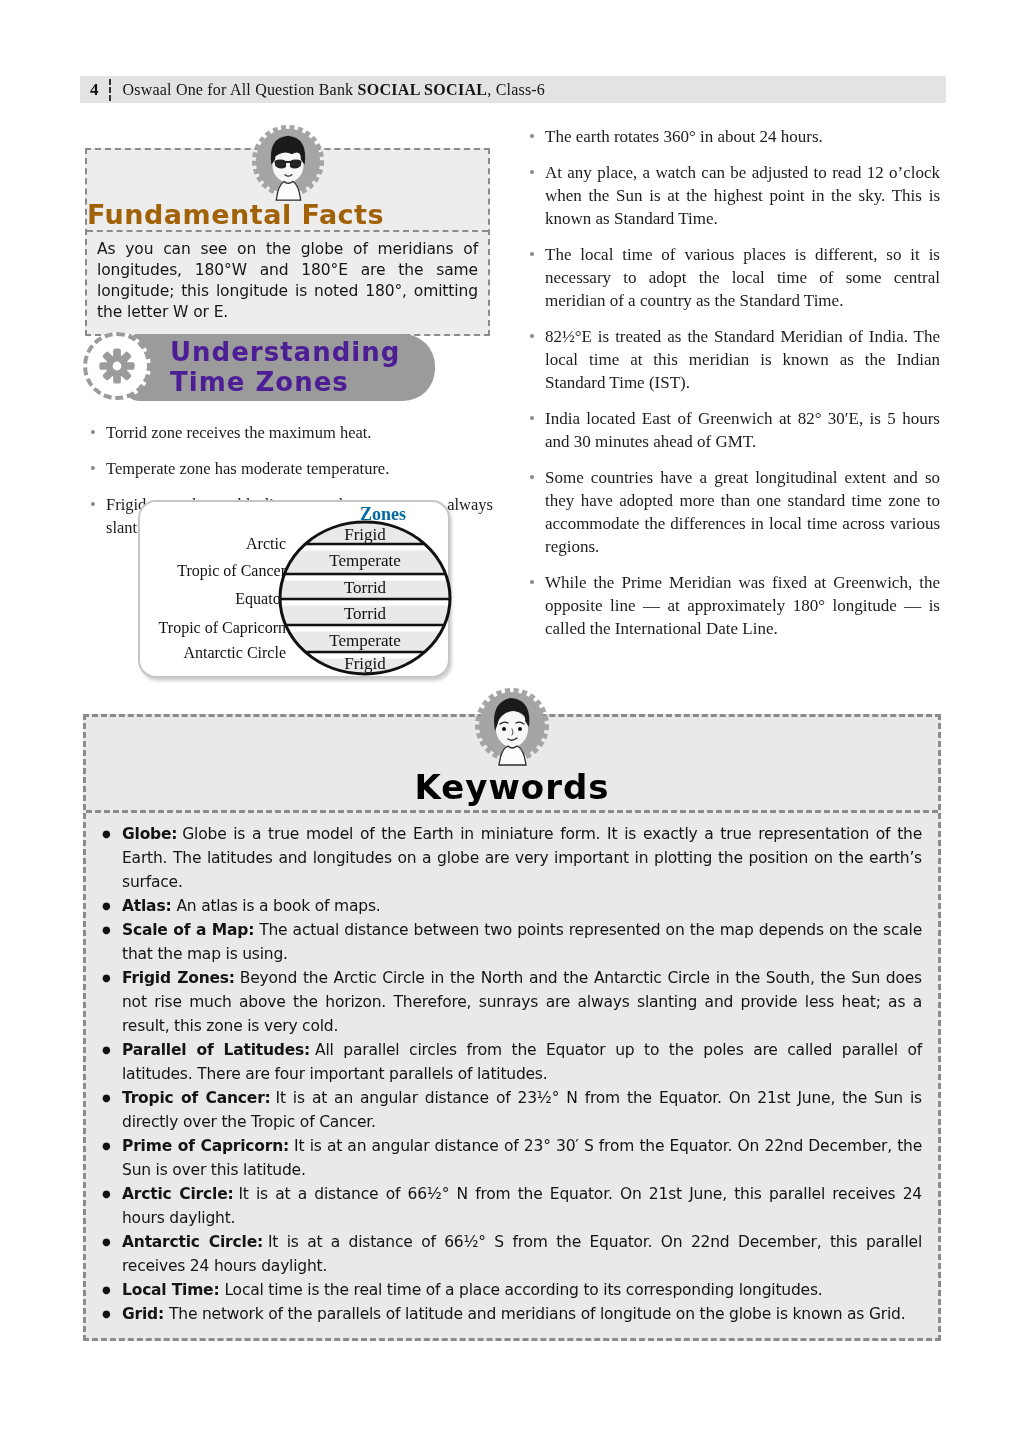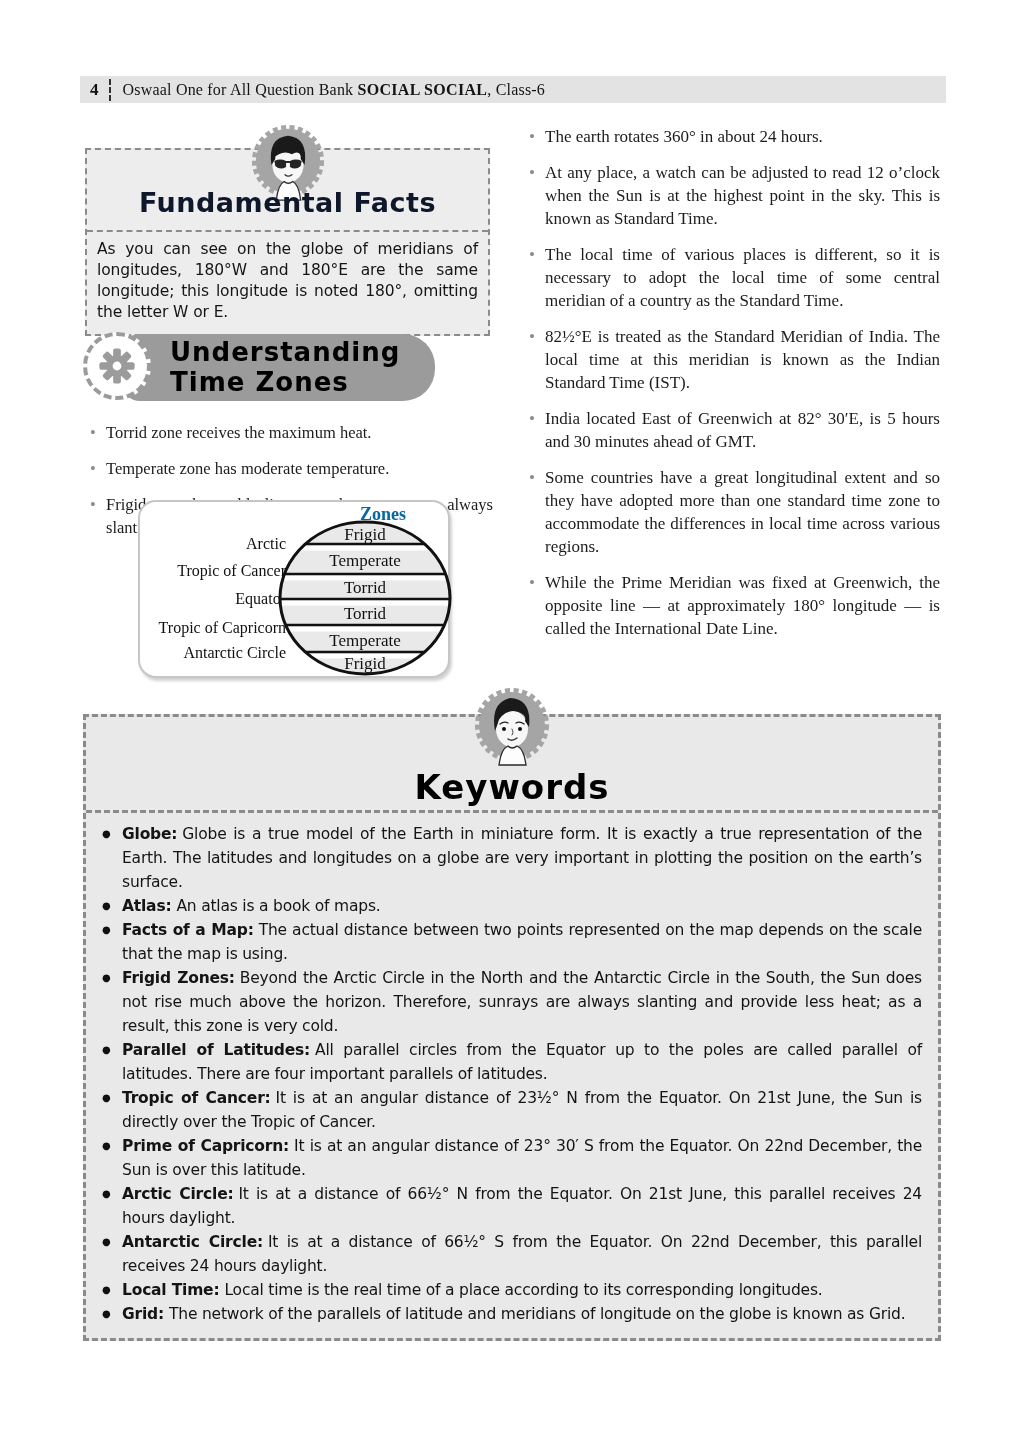--- a/index.html
+++ b/index.html
@@ -13,31 +13,31 @@
   .hdr-divider{border-left:2px dashed #2e2e2e;height:22px;margin:0 12px 0 10px;}
   .hdr-title{font:16px "Liberation Serif",serif;color:#141414;letter-spacing:.2px;}
   .hdr-title b{letter-spacing:.3px;}
 
   
   .ff-box{position:absolute;left:85px;top:148px;width:405px;background:#ededed;
           border:2px dashed #8b8b8b;box-sizing:border-box;}
   .ff-title-sec{position:relative;height:80px;border-bottom:2px dashed #8b8b8b;}
   .avatar-wrap{position:absolute;left:50%;transform:translateX(-50%);}
   .ff-avatar{top:-28px;}
-  .ff-title{position:absolute;bottom:12px;width:100%;text-align:center;
-            font:bold 27px "DejaVu Sans",sans-serif;color:#0f172a;letter-spacing:.5px;}
+  .ff-title{position:absolute;bottom:0;width:100%;
+            font:bold 27px "DejaVu Sans",sans-serif;color:#a16207;letter-spacing:.5px;}
   .ff-body{padding:7px 10px 11px;font:15.5px/21px "DejaVu Sans",sans-serif;
            color:#151515;text-align:justify;letter-spacing:-0.1px;}
 
   
   .utz-gear{position:absolute;left:83px;top:332px;width:60px;height:60px;
             border:4px dashed #9b9b9b;border-radius:50%;background:#fff;z-index:2;
             display:flex;align-items:center;justify-content:center;}
   .utz-pill{position:absolute;left:122px;top:334px;width:313px;height:67px;
-            background:#9b9b9b;border-radius:18px 32px 32px 18px;color:#000000;
+            background:#9b9b9b;border-radius:18px 32px 32px 18px;color:#4c1d95;
             display:flex;flex-direction:column;justify-content:center;
             padding-left:48px;box-sizing:border-box;z-index:1;}
   .utz-line{font:bold 26px/1.12 "DejaVu Sans",sans-serif;letter-spacing:1px;}
 
   
   .blist{list-style:none;margin:0;padding:0;}
   .blist li{position:relative;padding-left:18px;text-align:justify;margin-top:13px;}
   .blist li::before{content:"•";position:absolute;left:2px;top:0;color:#8d8d8d;}
   .tz-bullets{position:absolute;left:88px;top:408px;width:405px;}
   .tz-bullets li{font:16.5px/23px "Liberation Serif",serif;margin-bottom:3px;}
@@ -189,21 +189,21 @@
           <path d="M 0 4 Q 2 8 0 10" stroke="#444" stroke-width="1" fill="none" stroke-linecap="round"></path>
           <path d="M -4 14 Q 0 17 5 13" stroke="#333" stroke-width="1.4" fill="none" stroke-linecap="round"></path>
           <path d="M -13 40 Q -11 24 -4 21 Q 0 25 5 21 Q 12 24 14 40 Z" fill="#fdfdfd" stroke="#2a2a2a" stroke-width="1.3"></path>
         </svg>
       </div>
       <div class="kw-title">Keywords</div>
     </div>
     <div class="kw-list">
       <div class="kw-item"><b>Globe:</b><span>Globe is a true model of the Earth in miniature form. It is exactly a true representation of the Earth. The latitudes and longitudes on a globe are very important in plotting the position on the earth’s surface.</span></div>
       <div class="kw-item"><b>Atlas:</b><span>An atlas is a book of maps.</span></div>
-      <div class="kw-item"><b>Facts of a Map:</b><span>The actual distance between two points represented on the map depends on the scale that the map is using.</span></div>
+      <div class="kw-item"><b>Scale of a Map:</b><span>The actual distance between two points represented on the map depends on the scale that the map is using.</span></div>
       <div class="kw-item"><b>Frigid Zones:</b><span>Beyond the Arctic Circle in the North and the Antarctic Circle in the South, the Sun does not rise much above the horizon. Therefore, sunrays are always slanting and provide less heat; as a result, this zone is very cold.</span></div>
       <div class="kw-item"><b>Parallel of Latitudes:</b><span>All parallel circles from the Equator up to the poles are called parallel of latitudes. There are four important parallels of latitudes.</span></div>
       <div class="kw-item"><b>Tropic of Cancer:</b><span>It is at an angular distance of 23½° N from the Equator. On 21st June, the Sun is directly over the Tropic of Cancer.</span></div>
       <div class="kw-item"><b>Prime of Capricorn:</b><span>It is at an angular distance of 23° 30′ S from the Equator. On 22nd December, the Sun is over this latitude.</span></div>
       <div class="kw-item"><b>Arctic Circle:</b><span>It is at a distance of 66½° N from the Equator. On 21st June, this parallel receives 24 hours daylight.</span></div>
       <div class="kw-item"><b>Antarctic Circle:</b><span>It is at a distance of 66½° S from the Equator. On 22nd December, this parallel receives 24 hours daylight.</span></div>
       <div class="kw-item"><b>Local Time:</b><span>Local time is the real time of a place according to its corresponding longitudes.</span></div>
       <div class="kw-item"><b>Grid:</b><span>The network of the parallels of latitude and meridians of longitude on the globe is known as Grid.</span></div>
     </div>
   </div>

